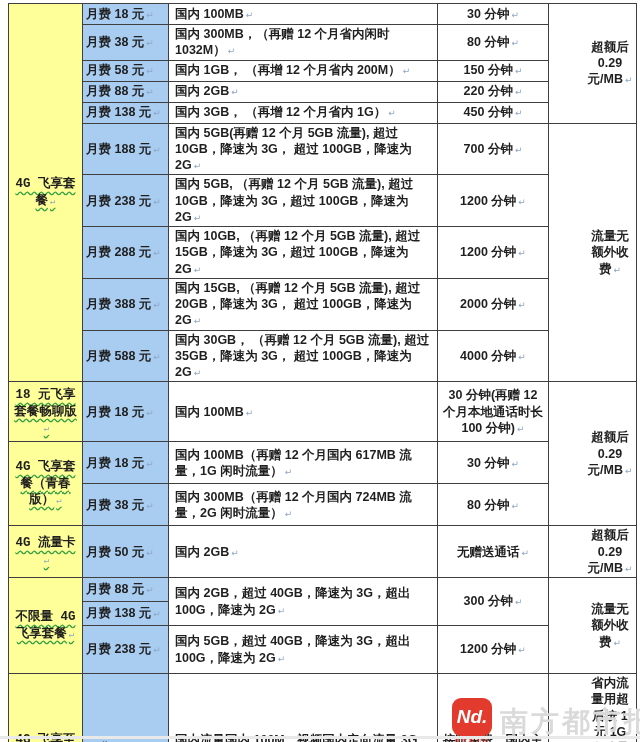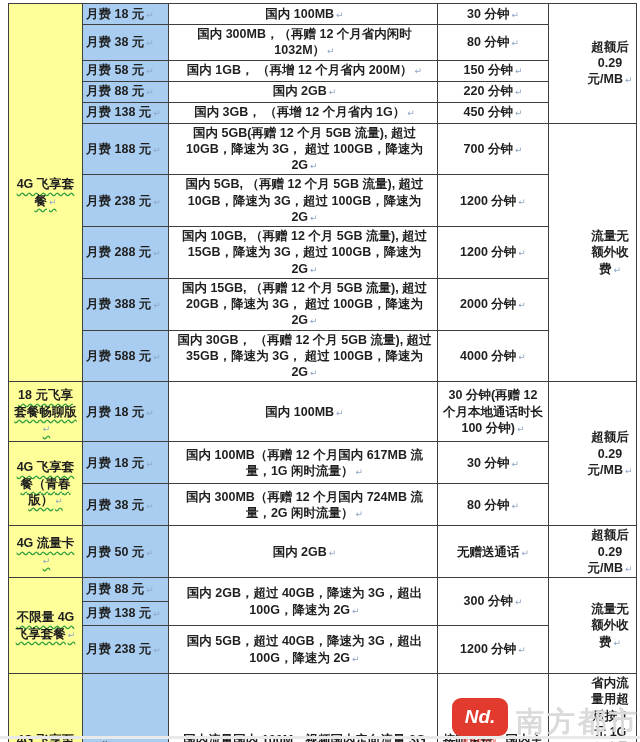--- a/index.html
+++ b/index.html
@@ -11,35 +11,35 @@
   table.plans{
     position:absolute;left:8px;top:3px;width:628px;
     border-collapse:collapse;table-layout:fixed;
   }
   td{
     border:1px solid #3f3f3f;
     font-size:12.5px;font-weight:700;color:#1f1f1f;
     vertical-align:middle;padding:1px 3px;line-height:1.3;
     overflow:hidden;
   }
-  .cat{background:#ffff99;text-align:center;}
+  .cat{background:#ffff99;text-align:center;font-family:Liberation Mono, monospace;}
   .cat .txt{text-decoration-line:underline;text-decoration-style:wavy;text-decoration-color:#2e9e3e;text-underline-offset:3px;}
   .fee{background:#a9cdf1;white-space:nowrap;}
-  .data{background:#ffffff;text-align:center;padding-left:6px;}
+  .data{background:#ffffff;text-align:left;padding-left:6px;}
   .min{background:#ffffff;text-align:center;margin-top:46px;}
   .note{background:#ffffff;text-align:center;padding-left:38px;}
   tr.r21{height:21px}tr.r44{height:44px}tr.r40{height:40px}tr.r60{height:60px}
   tr.r42{height:42px}tr.r30{height:30px}tr.r24{height:24px}tr.r48{height:48px}
   tr.r97{height:97px}
   .pmark{color:#8fa6c4;font-size:9px;margin-left:2px;font-weight:400;}
   
   .wm{position:absolute;left:452px;top:698px;display:flex;align-items:flex-start;}
   .wm-left{display:flex;flex-direction:column;align-items:center;}
   .wm-logo{
-    width:56px;height:38px;background:#e23b2e;border-radius:9px;
+    width:40px;height:38px;background:#e23b2e;border-radius:9px;
     color:#ffffff;display:flex;align-items:center;justify-content:center;
     font-style:italic;font-weight:700;font-size:19px;
   }
   .wm-caption{color:#e23b2e;font-size:6px;margin-top:1px;letter-spacing:1px;white-space:nowrap;}
   .wm-brand{
     color:#dadada;font-size:28px;font-weight:700;letter-spacing:3px;
     margin-left:8px;margin-top:5px;white-space:nowrap;
   }
   .bottom-line{position:absolute;left:0;top:736px;width:640px;height:3px;background:#e9e9e9;}
 </style>

